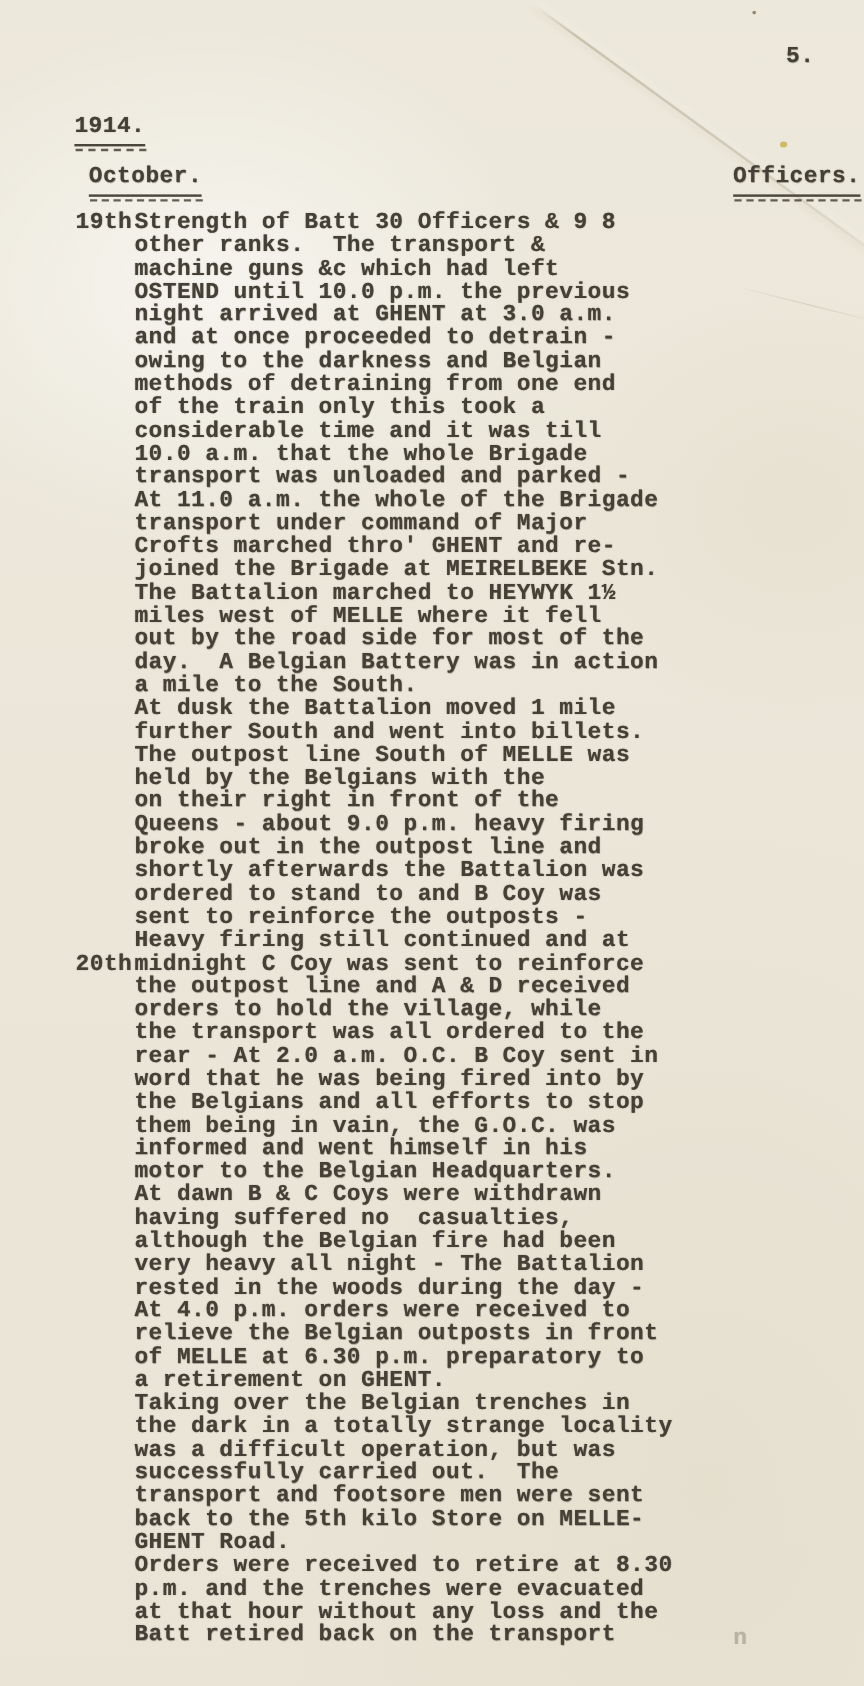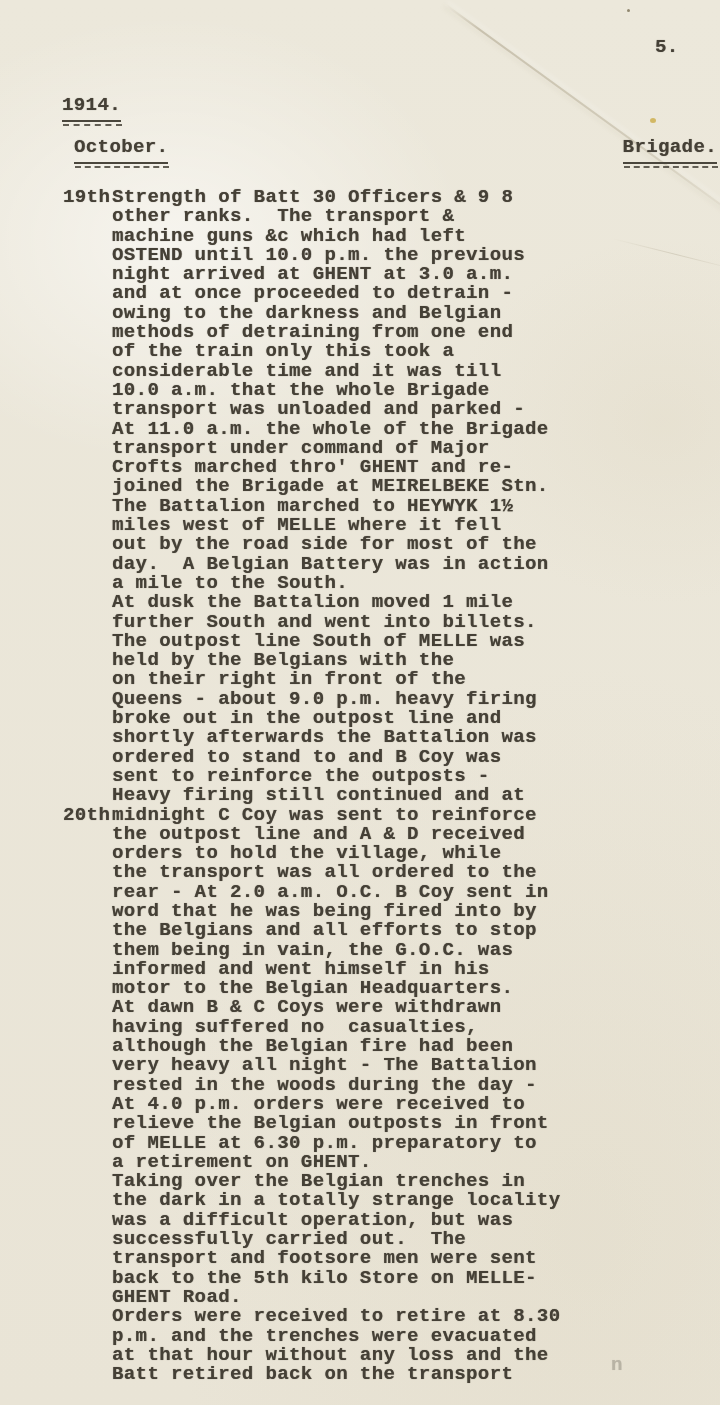--- a/index.html
+++ b/index.html
@@ -48,21 +48,21 @@
   .page-number { position:absolute; left:655px; top:36px; }
   .year-heading { position:absolute; left:62px; top:94px; }
   .subhead-month { position:absolute; left:74px; top:136px; }
   .subhead-appendix { position:absolute; right:3px; top:136px; }
   .dbl-underline { position:relative; display:inline-block; padding-bottom:4px; border-bottom:2px solid #4a463c; }
   .dbl-underline::after {
     content:""; position:absolute; left:1px; right:-1px; bottom:-6px;
     border-top:2px dashed #4a463c; opacity:0.85;
   }
   
-  .entries { position:absolute; left:0; top:188px; width:640px; }
+  .entries { position:absolute; left:0; top:176px; width:640px; }
   .entry { display:flex; align-items:flex-start; }
   .date-col {
     flex:0 0 112px; box-sizing:border-box; padding-left:63px;
     line-height:19.3px; white-space:pre;
   }
   .body-col {
     flex:0 0 478px; line-height:19.3px; white-space:pre-wrap;
   }
   .trailing-smudge {
     position:absolute; left:611px; top:1354px; opacity:0.28;
@@ -83,21 +83,21 @@
 
   <div class="typed year-heading">
     <span class="dbl-underline">1914.</span>
   </div>
 
   <div class="typed subhead-month">
     <span class="dbl-underline">October.</span>
   </div>
 
   <div class="typed subhead-appendix">
-    <span class="dbl-underline">Brigade.</span>
+    <span class="dbl-underline">Officers.</span>
   </div>
 
   <div class="entries">
 
     <div class="entry">
       <div class="typed date-col">19th</div>
       <div class="typed body-col">Strength of Batt 30 Officers &amp; 9 8
 other ranks.  The transport &amp;
 machine guns &amp;c which had left
 OSTEND until 10.0 p.m. the previous

